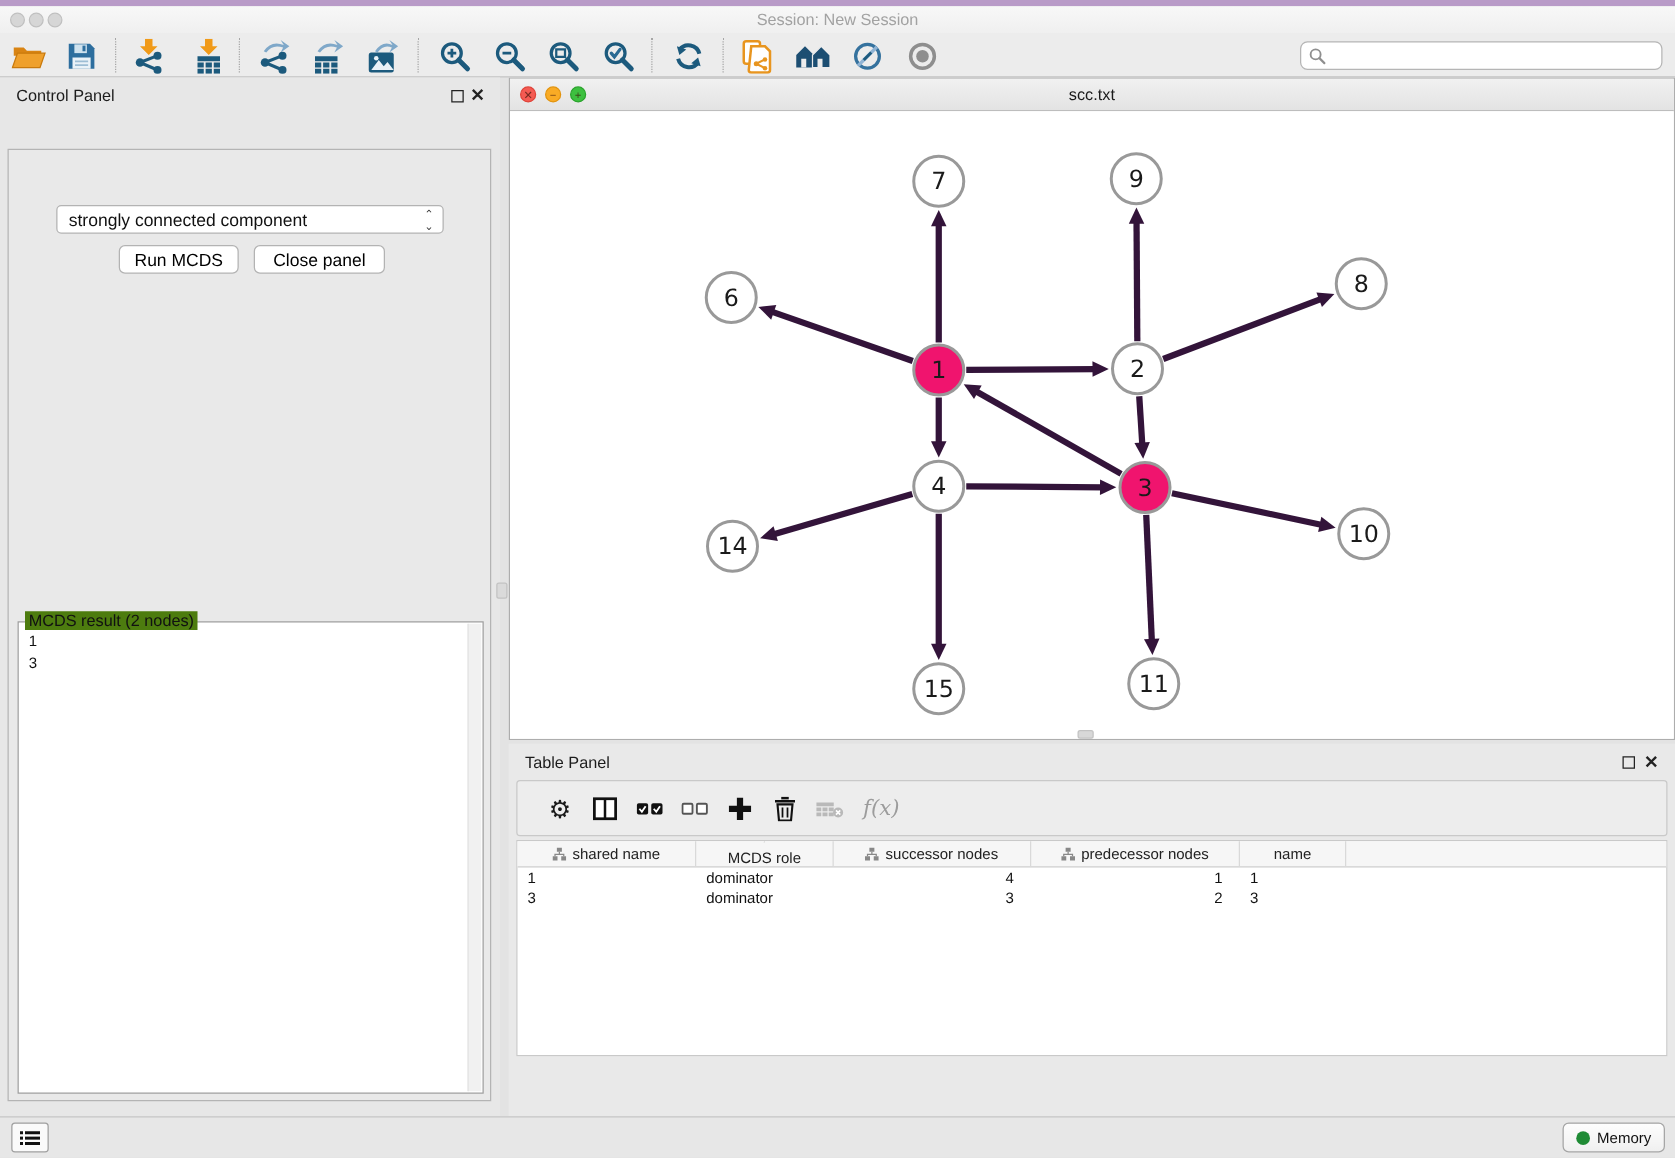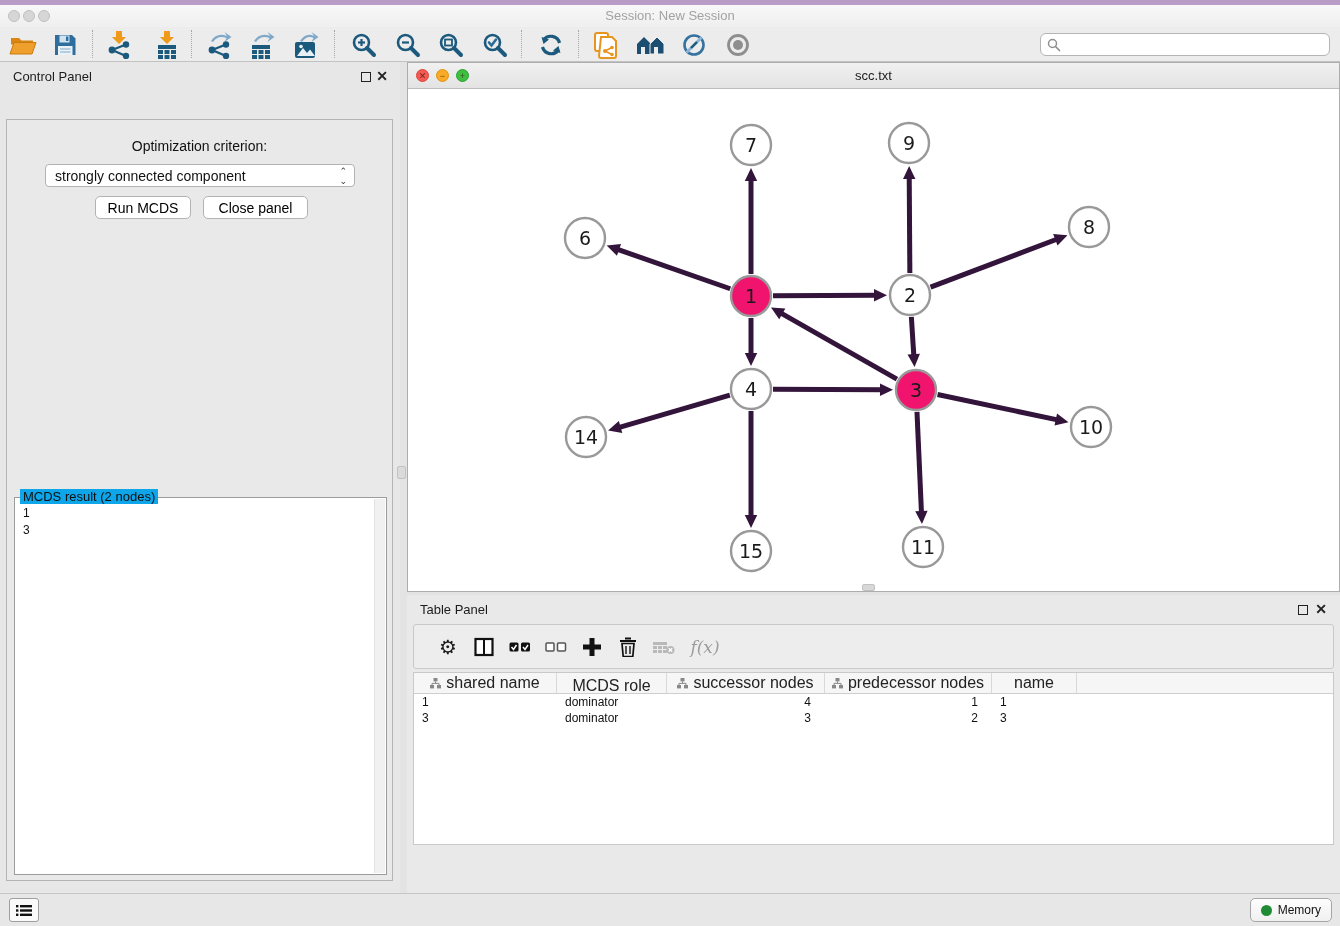--- a/index.html
+++ b/index.html
@@ -48,21 +48,21 @@
                 background:#fff; border:1px solid #b3b3b3; border-radius:4px;
                 display:flex; align-items:center; font-size:14px; color:#111; padding-left:9px; }
   .stepper    { position:absolute; right:7px; top:1px; font-size:9px; line-height:10px; color:#333;
                 display:flex; flex-direction:column; align-items:center; }
   .cp-btn     { position:absolute; top:76px; height:23px; background:#fff;
                 border:1px solid #b3b3b3; border-radius:5px; font-size:14px; color:#000000;
                 display:flex; align-items:center; justify-content:center;
                 font-family:"Liberation Sans", sans-serif; }
   .result-box { position:absolute; left:7px; top:377px; width:373px; height:378px;
                 background:#fff; border:1px solid #9c9c9c; }
-  .result-legend { position:absolute; top:-9px; left:5px; background:#0ea5e9; padding:0 3px;
+  .result-legend { position:absolute; top:-9px; left:5px; background:#4d7c0f; padding:0 3px;
                    font-size:13px; color:#111; }
   .result-scroll { position:absolute; top:1px; right:1px; bottom:1px; width:11px;
                    background:#f1f1f1; border-left:1px solid #e2e2e2; }
   .result-line { font-size:12px; color:#111; line-height:17px; padding-left:8px; }
   .result-line.first { padding-top:7px; }
   .v-split-handle { position:absolute; left:397px; top:466px; width:9px; height:13px;
                     background:#dadada; border:1px solid #c2c2c2; border-radius:2px; }
   .h-split-handle { position:absolute; left:862px; top:584px; width:13px; height:7px;
                     background:#d8d8d8; border:1px solid #c2c2c2; border-radius:2px; z-index:5; }
 
@@ -81,21 +81,21 @@
   .table-panel { position:absolute; left:407px; top:595px; width:933px; height:298px; background:#e9e9e9; }
   .tp-toolbar  { position:absolute; left:6px; right:6px; top:29px; height:45px;
                  background:#ededed; border:1px solid #c9c9c9; border-radius:3px;
                  display:flex; align-items:center; padding-left:16px; }
   .tp-icon-btn { width:36px; height:32px; display:flex; align-items:center; justify-content:center; }
   .gear-glyph  { font-size:20px; color:#1a1a1a; font-family:"DejaVu Sans", sans-serif; }
   .fx-label    { font-family:"DejaVu Serif", serif; font-style:italic; font-size:17px; color:#9c9c9c; }
   .tp-table    { position:absolute; left:6px; right:6px; top:77px; height:173px;
                  background:#fff; border:1px solid #c9c9c9; }
   .t-header    { display:flex; height:21px; background:#f6f6f6; border-bottom:1px solid #cfcfcf;
-                 font-size:16px; color:#222; }
+                 font-size:12px; color:#222; }
   .t-hcell     { display:flex; align-items:center; justify-content:center; gap:5px;
                  border-right:1px solid #d9d9d9; height:100%; }
   .t-row       { display:flex; height:16px; font-size:12px; color:#111; }
   .t-cell      { overflow:hidden; white-space:nowrap; line-height:16px; }
   .c0{width:143px;} .c1{width:110px;flex-direction:column;} .c2{width:158px;} .c3{width:167px;} .c4{width:85px;}
   .al{padding-left:8px;} .ar{text-align:right;padding-right:14px;}
   .tp-tabs { position:absolute; left:0; right:0; top:268px; display:flex; justify-content:center; }
   .tab-group { display:inline-flex; border:1px solid #a9a9a9; border-radius:7px; overflow:hidden;
                background:#fff; height:24px; }
   .tp-tab  { font-size:13px; color:#1a1a1a; background:#fff; padding:4px 15px 0;
@@ -289,21 +289,20 @@
   </div>
 </div>
 
 <div class="control-panel">
   <div class="panel-header">
     <span class="panel-title">Control Panel</span>
     <span class="win-float" style="right:29px"></span>
     <span class="win-close" style="right:12px">✕</span>
   </div>
   <div class="cp-content">
-    <div class="opt-label">Optimization criterion:</div>
     <div class="criterion">
       <span>strongly connected component</span>
       <span class="stepper">
           <span>⌃</span>
           <span>⌄</span>
         </span>
     </div>
     <div class="cp-btn" style="left:88px; width:96px;">Run MCDS</div>
     <div class="cp-btn" style="left:196px; width:105px;">Close panel</div>
     <div class="result-box">

